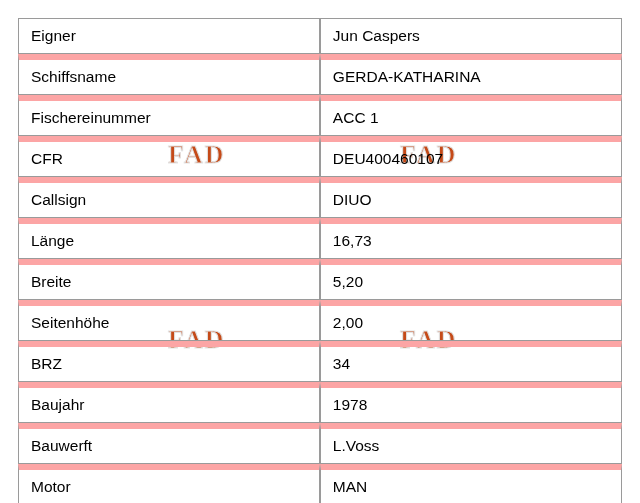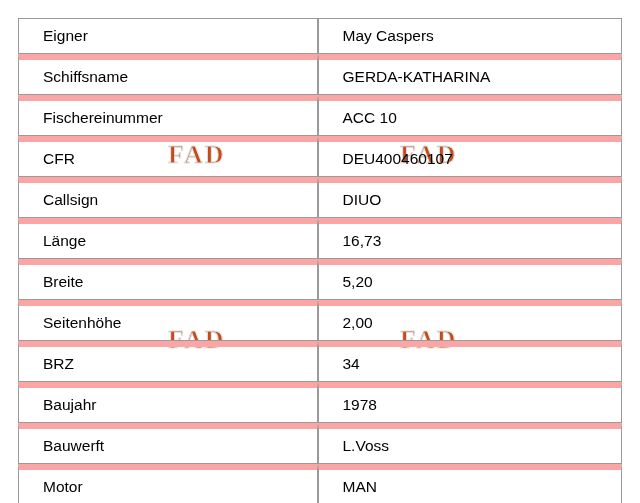--- a/index.html
+++ b/index.html
@@ -49,21 +49,21 @@
     left: 18px;
     top: 18px;
     width: 604px;
     border-collapse: separate;
     border-spacing: 0;
     z-index: 2;
   }
   table.spec td {
     border: 1px solid #9a9a9a;
     height: 34px;
-    padding: 0 24px;
+    padding: 0 12px;
     font-size: 15.5px;
     color: #000000;
     background: transparent;
     vertical-align: middle;
     line-height: 1.1;
     white-space: nowrap;
     overflow: hidden;
   }
   table.spec td.label {
     width: 300px;
@@ -83,29 +83,29 @@
 
   <div class="watermark wm1">FAD</div>
   <div class="watermark wm2">FAD</div>
   <div class="watermark wm3">FAD</div>
   <div class="watermark wm4">FAD</div>
 
   <table class="spec">
     <tbody>
       <tr>
         <td class="label">Eigner</td>
-        <td class="value">May Caspers</td>
+        <td class="value">Jun Caspers</td>
       </tr>
       <tr>
         <td class="label">Schiffsname</td>
         <td class="value">GERDA-KATHARINA</td>
       </tr>
       <tr>
         <td class="label">Fischereinummer</td>
-        <td class="value">ACC 10</td>
+        <td class="value">ACC 1</td>
       </tr>
       <tr>
         <td class="label">CFR</td>
         <td class="value">DEU400460107</td>
       </tr>
       <tr>
         <td class="label">Callsign</td>
         <td class="value">DIUO</td>
       </tr>
       <tr>

